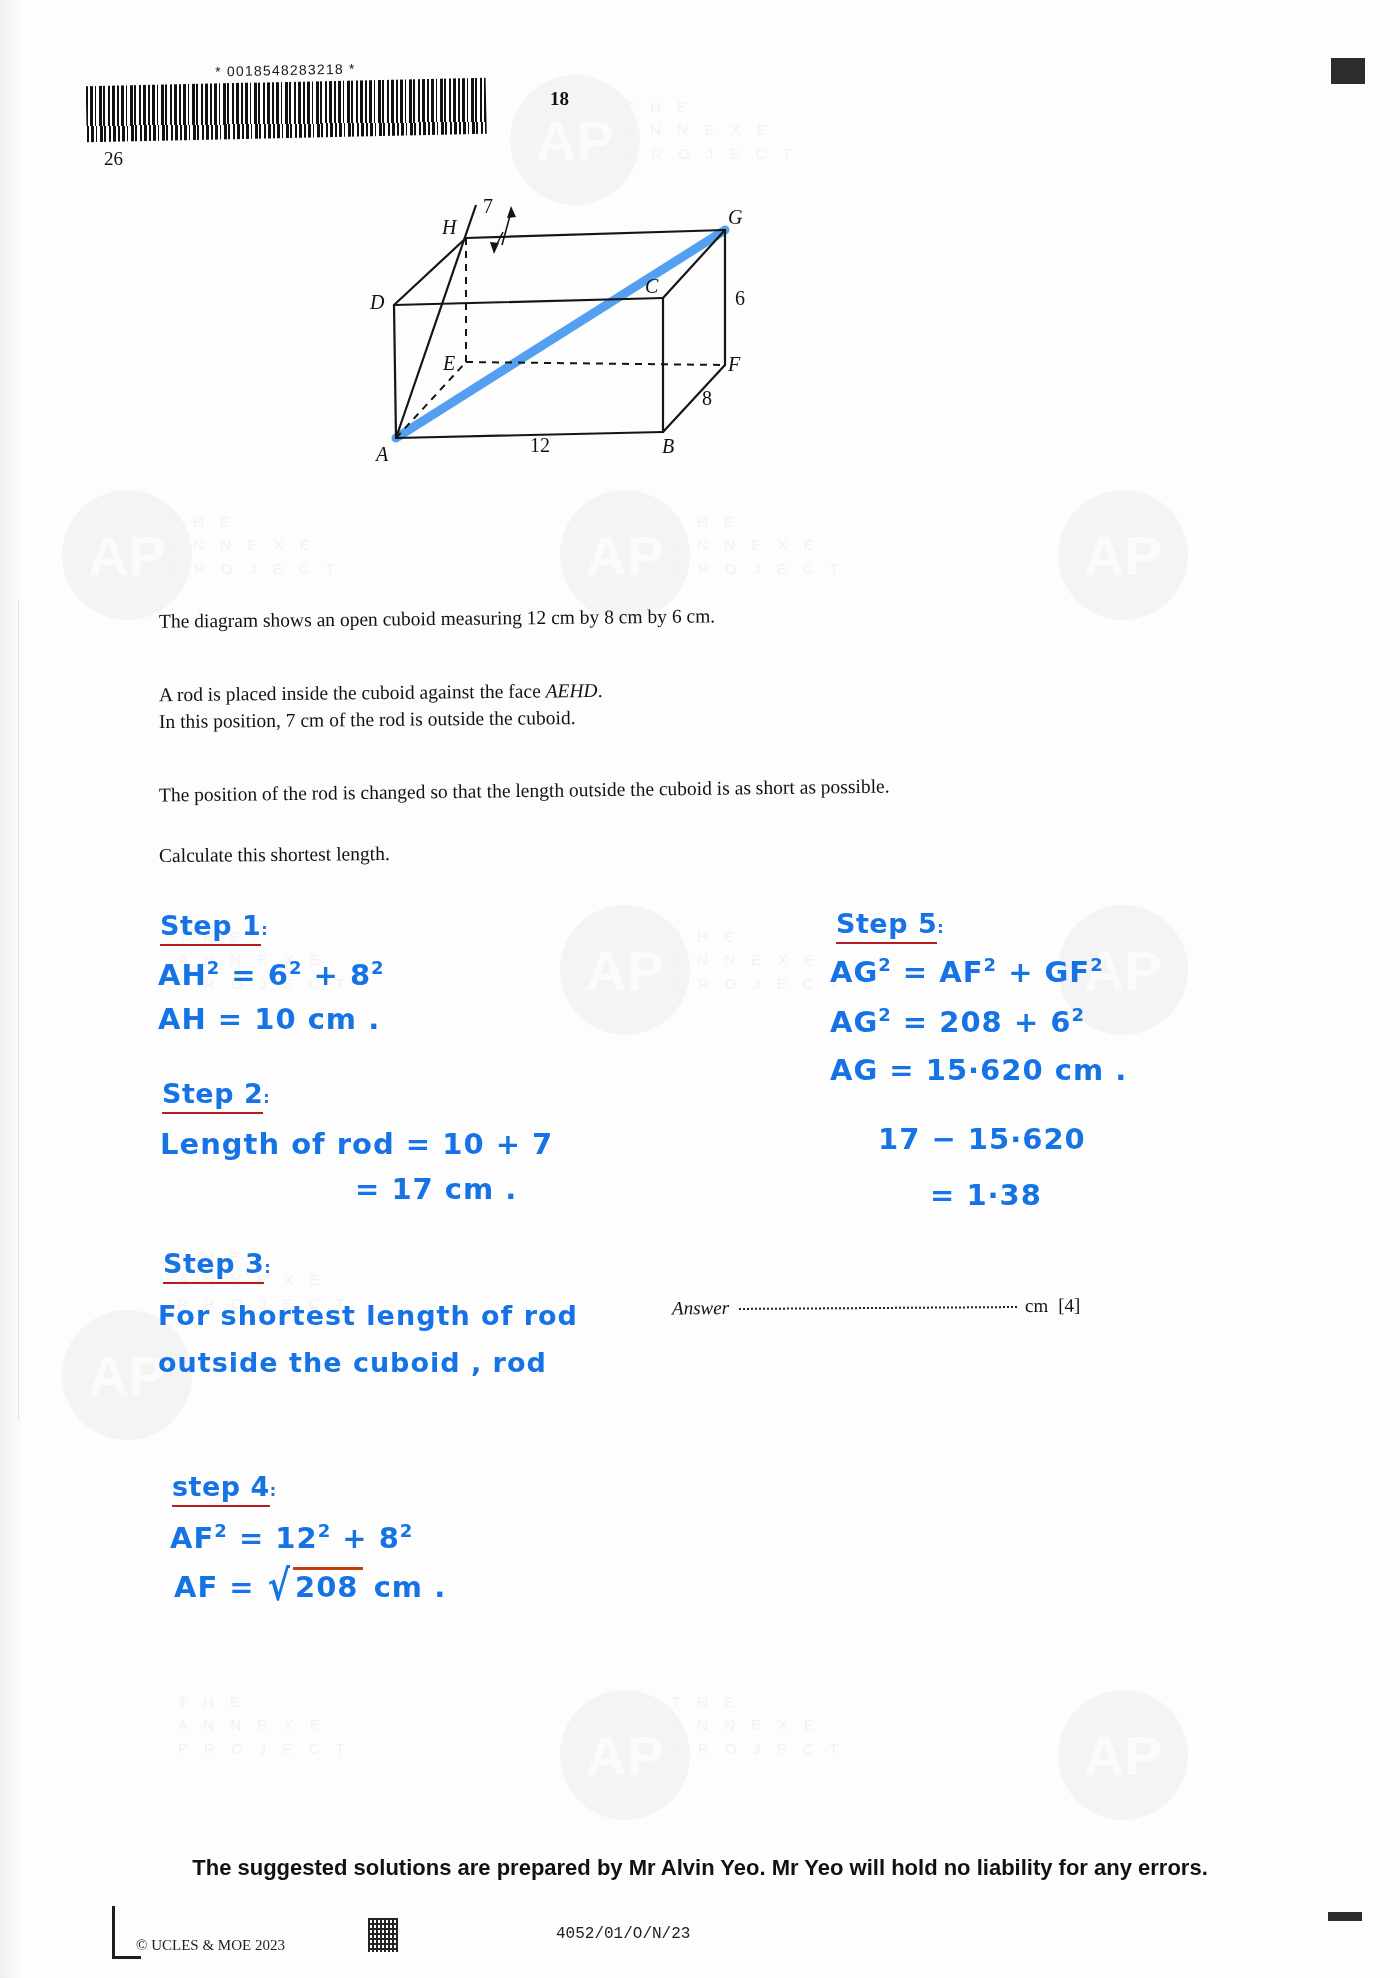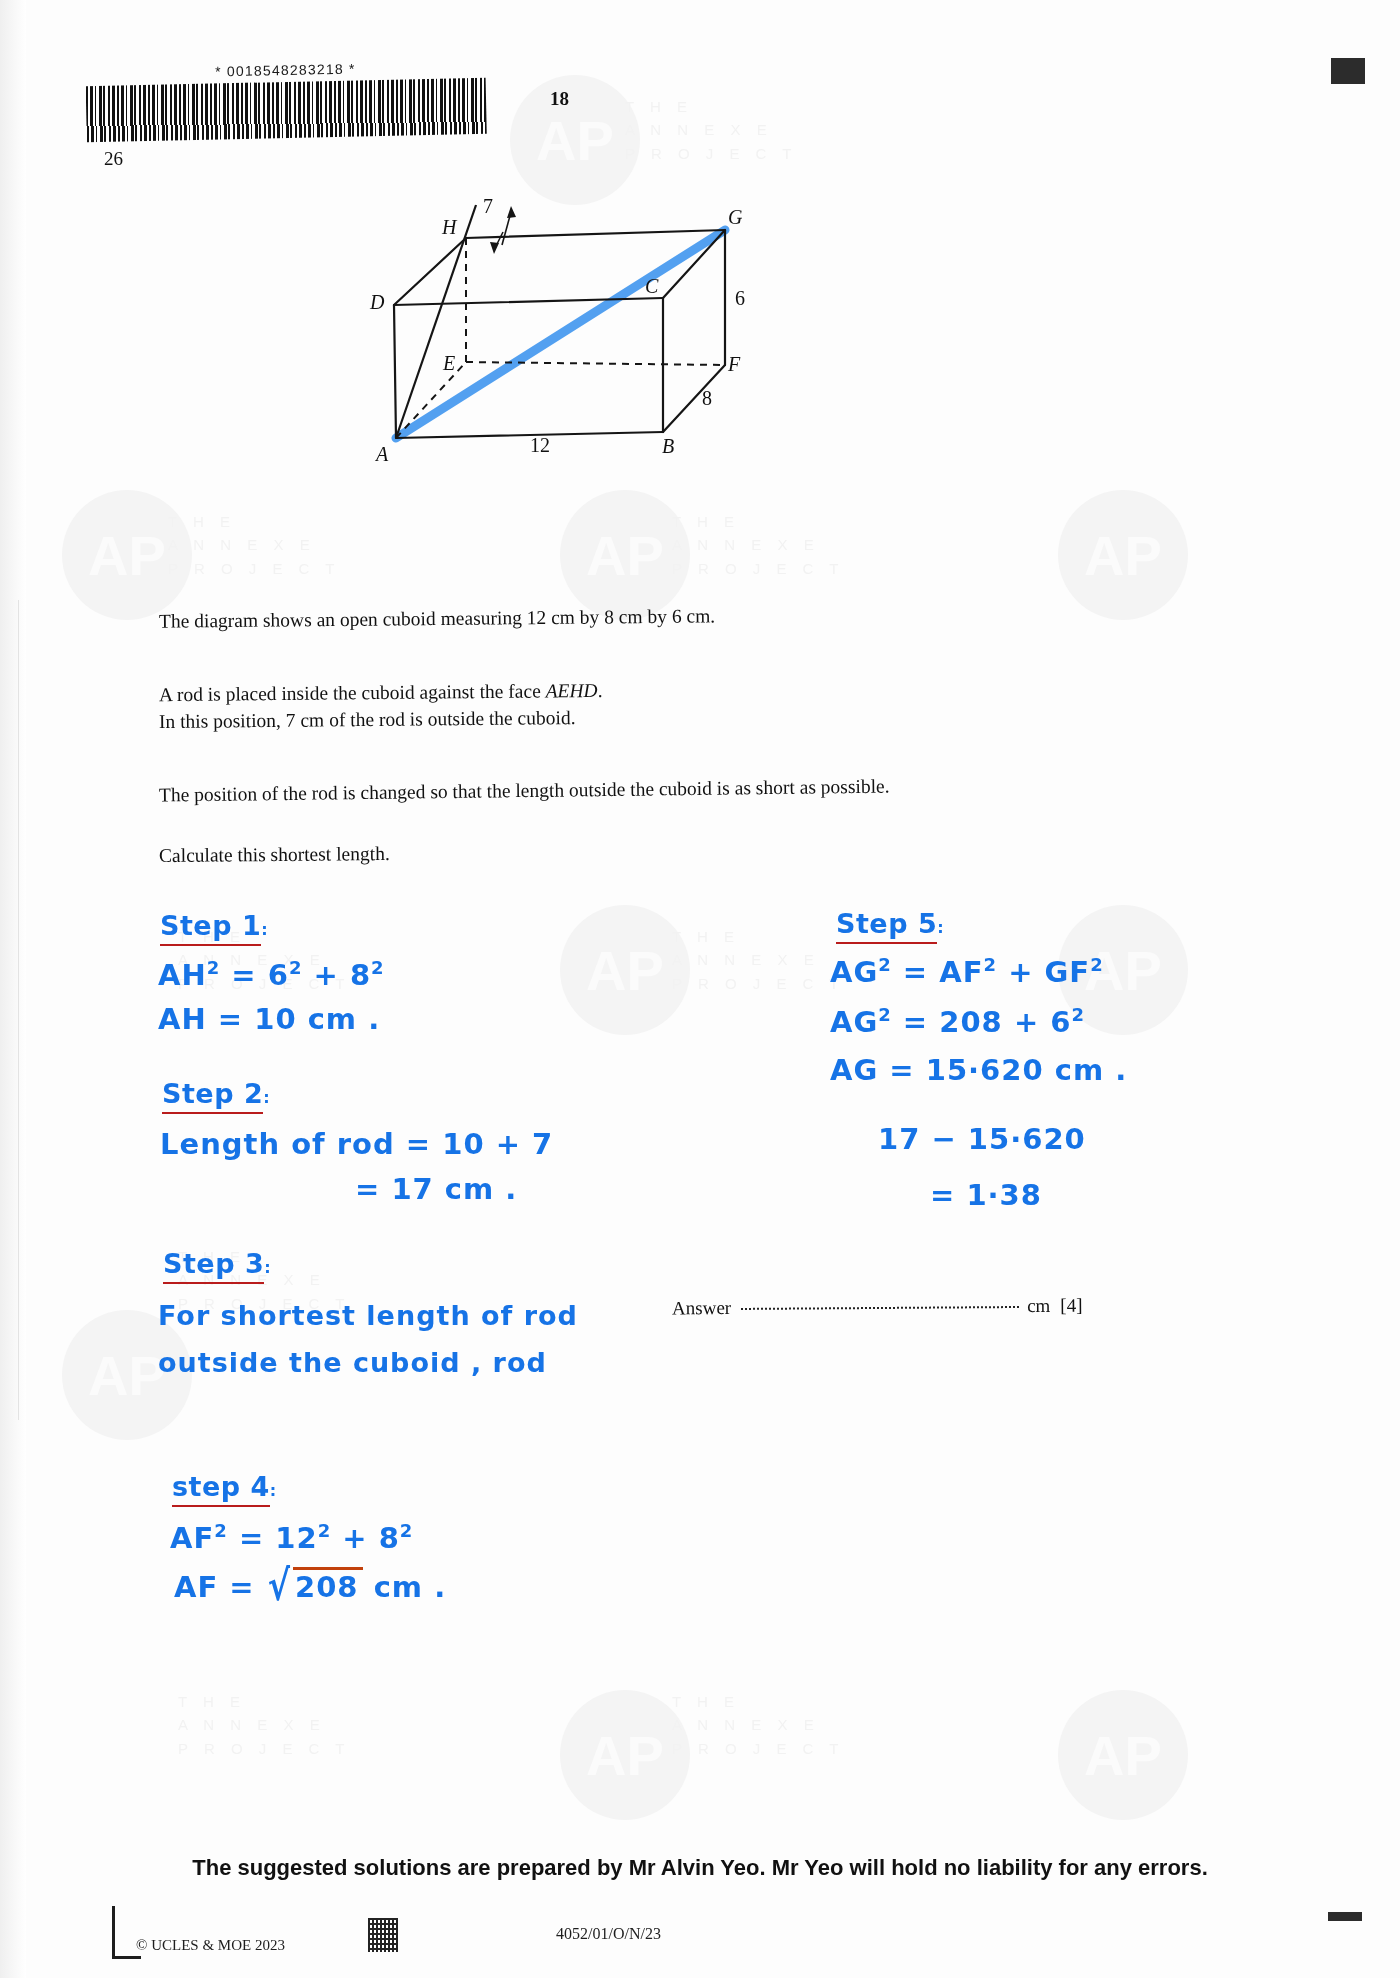--- a/index.html
+++ b/index.html
@@ -154,20 +154,21 @@
   
   #answer-row {
     position: absolute;
     left: 672px; top: 1296px;
     display: flex;
     align-items: baseline;
     transform: rotate(-0.4deg);
   }
   #answer-label {
     font-family: "Liberation Serif", serif;
+    font-style: italic;
     font-size: 19px;
     margin-right: 10px;
   }
   #answer-dots {
     width: 278px;
     border-bottom: 2.5px dotted #222;
     height: 1px;
     position: relative;
     top: -4px;
   }
@@ -275,21 +276,21 @@
     width: 30px; height: 34px;
     background-image:
       repeating-linear-gradient(to right, #111 0 2px, transparent 2px 4px),
       repeating-linear-gradient(to bottom, #111 0 2px, transparent 2px 5px);
     background-color: #fff;
     opacity: 0.92;
   }
   #footer-code {
     position: absolute;
     left: 556px; top: 1925px;
-    font-family: Liberation Serif, serif;
+    font-family: Liberation Mono, monospace;
     font-size: 16px;
     color: #1d1d1d;
   }
 </style>
 </head>
 <body>
 
 <div id="page">
 
   <div class="scan-edge-left"></div>

